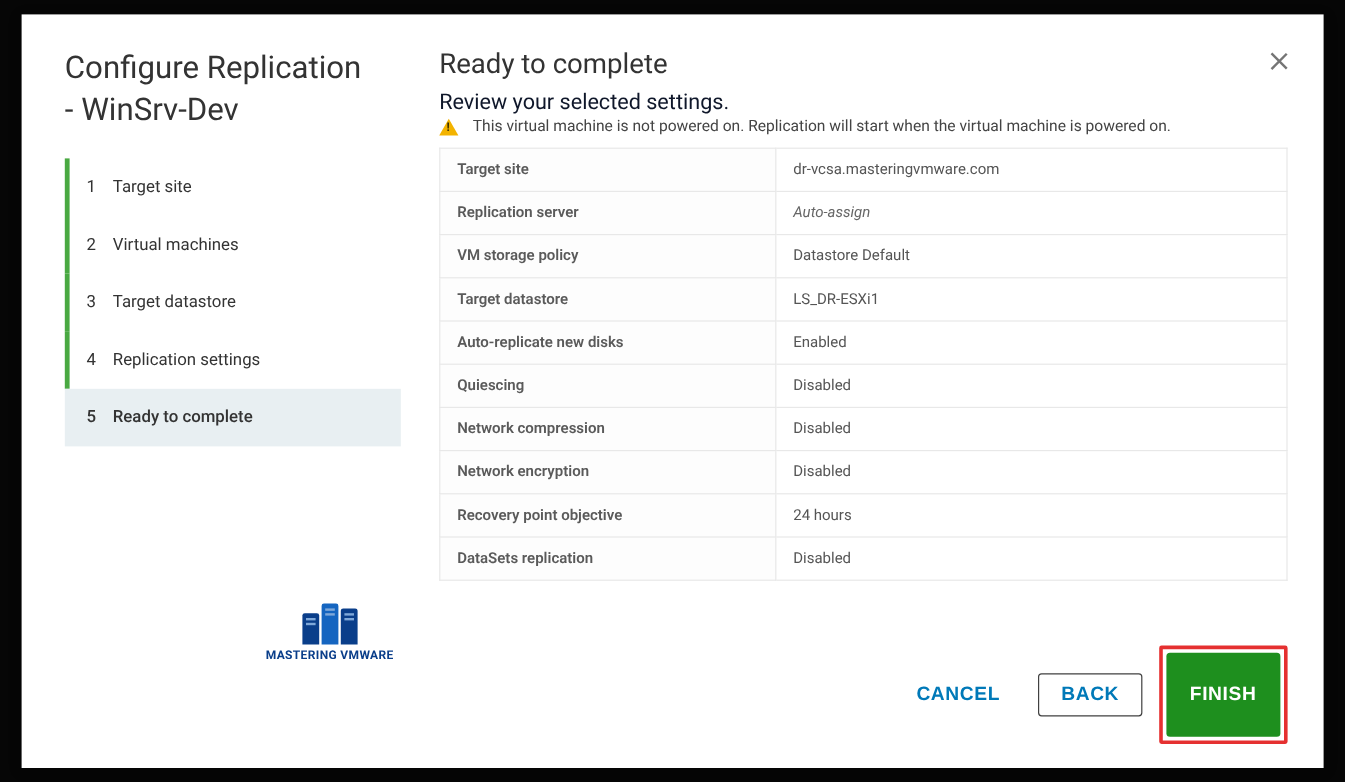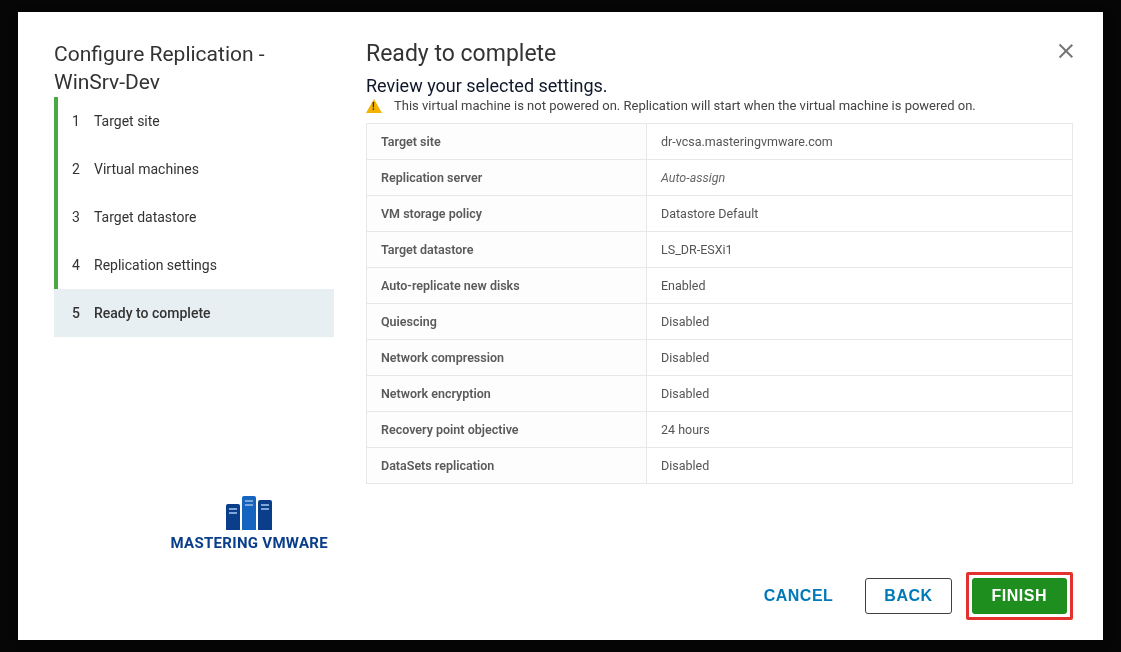--- a/index.html
+++ b/index.html
@@ -25,24 +25,25 @@
     background: #fff;
     display: flex;
     box-shadow: 0 2px 10px rgba(0,0,0,0.3);
   }
   .sidebar {
     width: 316px;
     padding: 28px 0 0 36px;
     position: relative;
   }
   .wizard-title {
-    font-size: 21px;
+    font-size: 26px;
     font-weight: 400;
     color: #333;
     line-height: 1.35;
+    margin-bottom: 22px;
     padding-right: 20px;
   }
   .steps {
     list-style: none;
   }
   .step {
     display: flex;
     align-items: center;
     height: 48px;
     padding-left: 14px;
@@ -87,21 +88,21 @@
     position:absolute;
     top:4px; left:3px; right:3px;
     height:2px;
     background:#7fa8d9;
     box-shadow: 0 4px 0 #7fa8d9;
   }
   .srv.a { height:26px; }
   .srv.b { height:34px; background:#1565c0; }
   .srv.c { height:30px; }
   .logo-text {
-    font-size: 15px;
+    font-size: 10px;
     font-weight: 700;
     letter-spacing: 0.3px;
     color: #0a3e8a;
     white-space: nowrap;
   }
   .main {
     flex: 1;
     padding: 28px 30px 20px 32px;
     position: relative;
     display:flex;
@@ -209,21 +210,21 @@
   }
   .finish-wrap {
     border: 3px solid #e53030;
     padding: 3px;
     border-radius: 2px;
   }
   .btn-finish {
     border: none;
     background: #1e8f1e;
     color: #fff;
-    padding: 9px 20px;
+    padding: 26px 20px;
   }
 </style>
 </head>
 <body>
 
 <div class="backdrop"></div>
 
 <div class="dialog">
 
   <aside class="sidebar">

